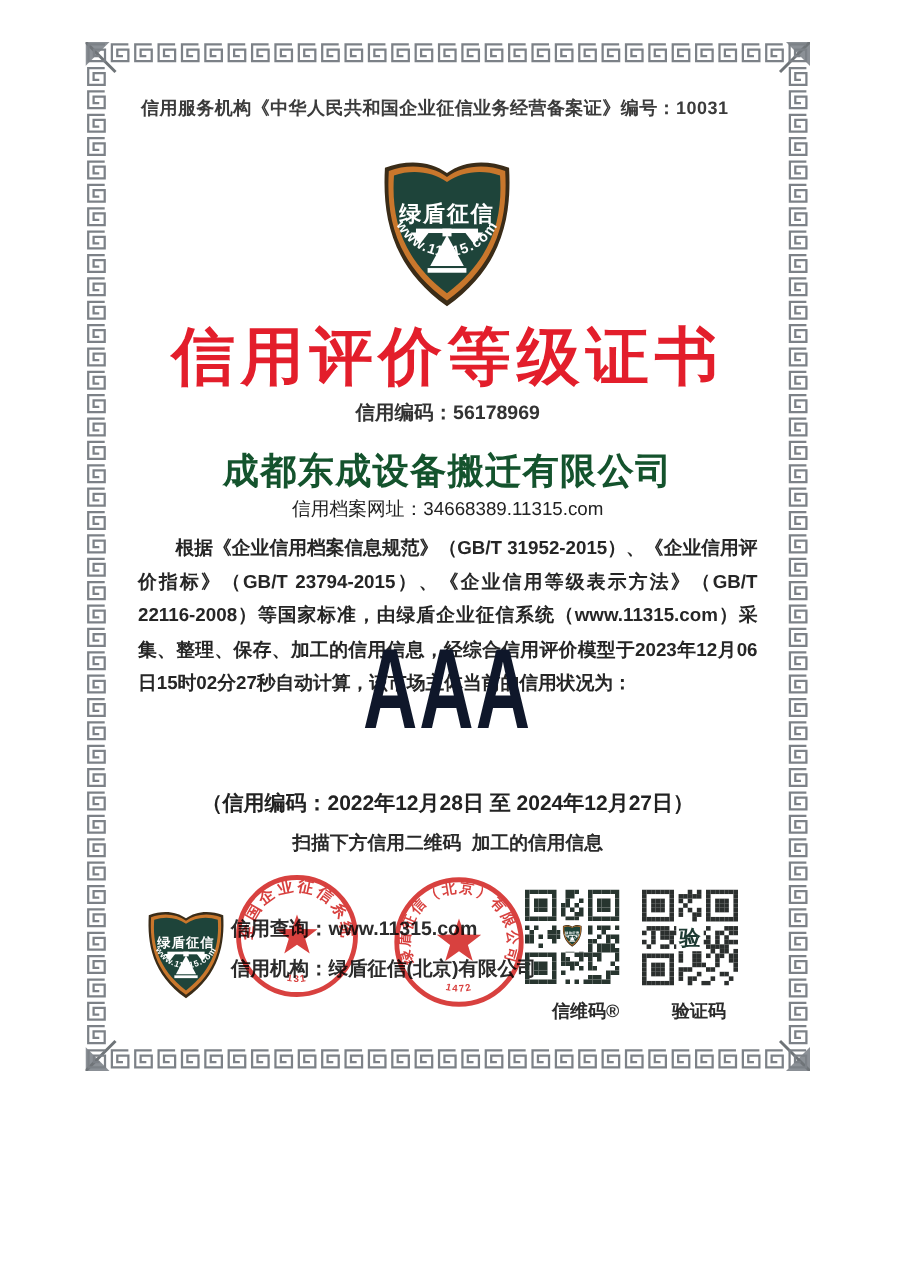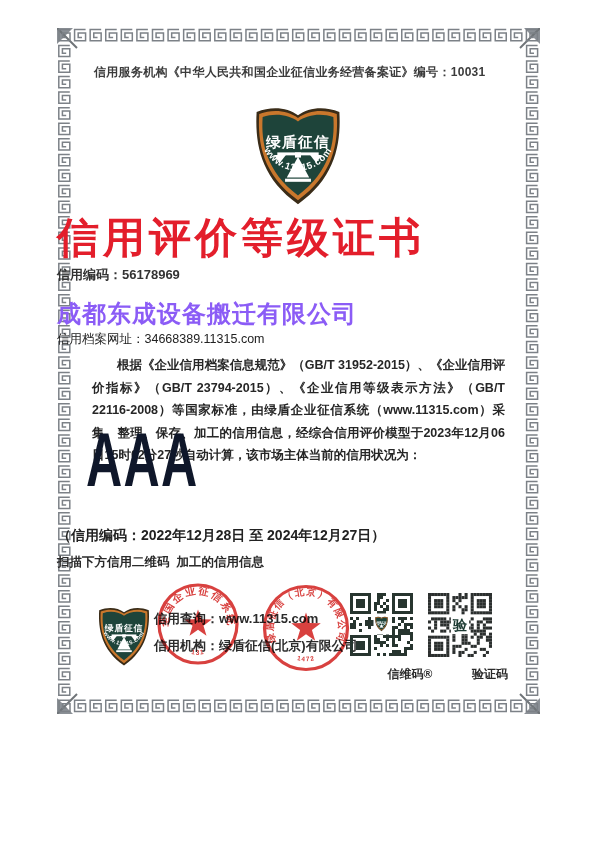--- a/index.html
+++ b/index.html
@@ -1,34 +1,34 @@
 <!DOCTYPE html>
 <html><head>
 <meta charset="utf-8">
 <style>
   html,body{margin:0;padding:0;background:#fff;}
   .page{position:relative;width:552px;height:848px;background:#ffffff;overflow:hidden;
         font-family:"Liberation Sans","DejaVu Sans",sans-serif;}
   .cert{position:absolute;left:57px;top:28px;width:483px;height:686px;}
   .abs{position:absolute;}
-  .ctr{left:0;right:0;text-align:left;}
+  .ctr{left:0;right:0;text-align:center;}
   .reg-line{top:36px;left:37px;font-size:12px;font-weight:600;color:#3b3b3b;letter-spacing:.3px;}
   .title{top:182px;font-size:42px;font-weight:900;color:#e31e2b;letter-spacing:4px;}
   .code-line{top:238px;font-size:13px;font-weight:600;color:#333;}
-  .company{top:270px;font-size:24px;font-weight:700;color:#8b5cf6;letter-spacing:1px;}
+  .company{top:270px;font-size:24px;font-weight:700;color:#14532d;letter-spacing:1px;}
   .archive{top:303px;font-size:12.5px;font-weight:400;color:#222;}
   .para{top:326px;left:35px;width:413px;font-size:12.5px;font-weight:600;color:#262626;
         line-height:22.6px;text-align:justify;text-indent:2em;}
   .grade{top:394px;font-size:76px;font-weight:900;color:#0f172a;line-height:1;}
   .grade span{display:inline-block;transform:scaleX(.66);transform-origin:center;letter-spacing:2px;}
   .period{top:499px;font-size:14px;font-weight:600;color:#222;}
   .scan{top:526px;font-size:12.5px;font-weight:700;color:#2a2a2a;white-space:pre;}
   .f-line{left:97px;font-size:13px;font-weight:700;color:#2b2b2b;}
   .seal{mix-blend-mode:multiply;opacity:.92;}
-  .qr-label{font-size:12px;font-weight:700;color:#2b2b2b;text-align:center;width:84px;padding-left:28px;}
+  .qr-label{font-size:12px;font-weight:700;color:#2b2b2b;text-align:left;width:84px;padding-left:28px;}
 </style>
 </head>
 <body>
 
 <div class="page">
   <div class="cert">
 
     <svg id="border-svg" class="abs" style="left:0;top:0" width="483" height="686" viewBox="0 0 483 686">
       <defs>
         <path id="gk-unit" d="M12,0.8 H1 V12 H12 V4.2 H4.6 V8.6 H8.4" fill="none" stroke="#7c8187" stroke-width="1.5"></path>

